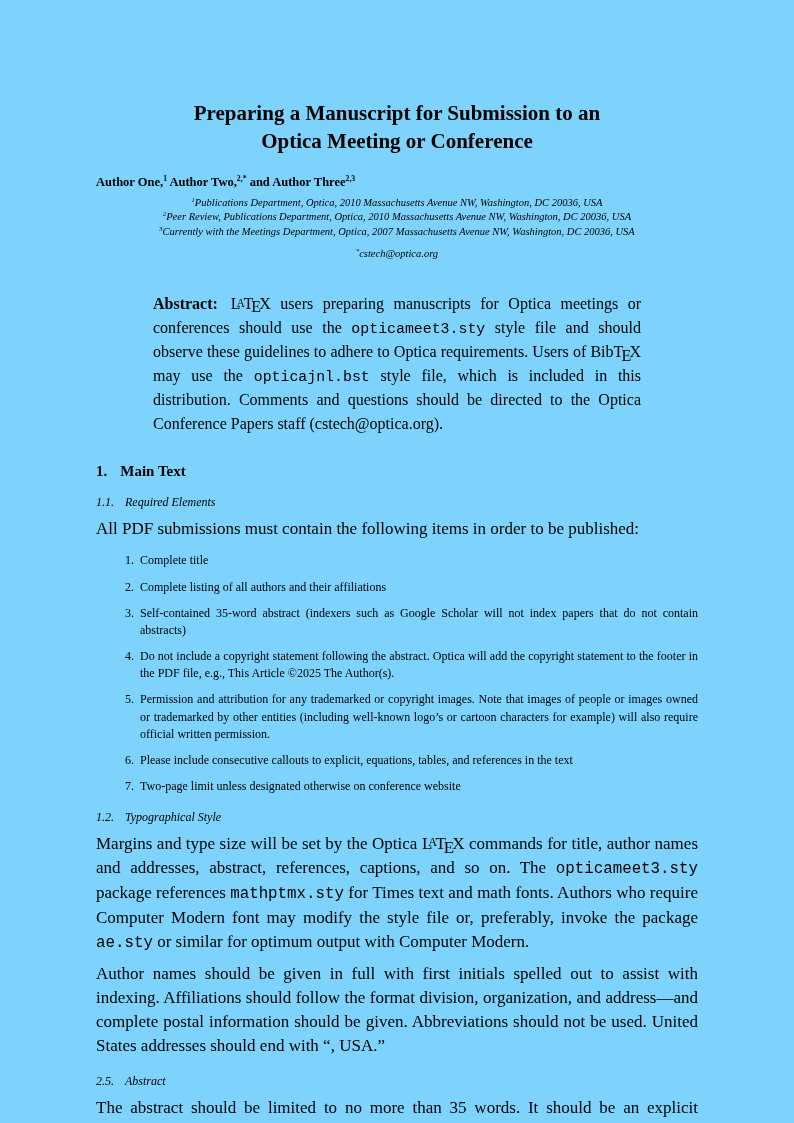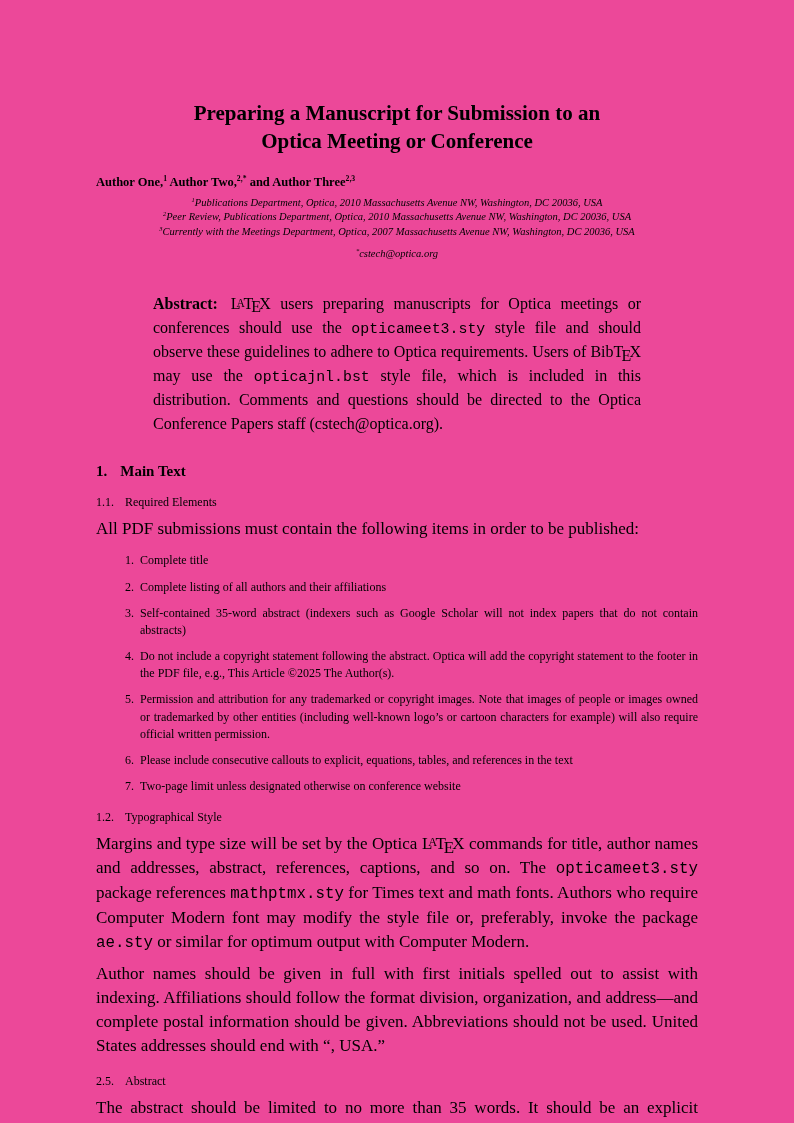--- a/index.html
+++ b/index.html
@@ -1,36 +1,36 @@
 <!DOCTYPE html>
 <html><head>
 <meta charset="utf-8">
 <style>
   * { margin: 0; padding: 0; box-sizing: border-box; }
   html, body { background: #ffffff; }
   .page {
-    width: 794px; height: 1123px; margin: 0 auto; background: #ec4899;
+    width: 794px; height: 1123px; margin: 0 auto; background: #7dd3fc;
     color: #000; font-family: "Liberation Serif", serif; overflow: hidden;
   }
   .content { padding: 100px 96px 0 96px; }
 
   .title { font-size: 21px; font-weight: bold; text-align: center; line-height: 1.33; }
 
   .authors { margin-top: 19px; font-size: 12.5px; font-weight: bold; }
 
   .affils { margin-top: 6px; text-align: center; font-style: italic; font-size: 10.5px; line-height: 1.38; }
   .affil-line { white-space: nowrap; }
   .email { margin-top: 9px; text-align: center; font-style: italic; font-size: 10.5px; }
 
   .abstract { margin: 33px 57px 0 57px; font-size: 16px; line-height: 1.46; text-align: justify; }
   .abstract-label { font-weight: bold; margin-right: 0.8em; }
 
   .sec { margin-top: 28px; font-size: 15px; font-weight: bold; }
   .sec-num { margin-right: 13px; }
-  .subsec { margin-top: 15px; margin-bottom: 7px; font-size: 12px; font-weight: normal; }
+  .subsec { margin-top: 15px; margin-bottom: 7px; font-size: 12px; font-style: italic; font-weight: normal; }
   .subsec-num { margin-right: 11px; }
 
   p.body { margin-top: 7px; font-size: 17px; line-height: 1.43; text-align: justify; }
 
   ol.reqs { margin: 11px 0 14px 0; padding-left: 41px; font-size: 12px; line-height: 1.43; }
   ol.reqs li { margin-bottom: 9px; text-align: justify; padding-left: 3px; }
 
   sup { font-size: 0.62em; line-height: 0; }
 
   .mono { font-family: "Liberation Mono", monospace; font-size: 0.93em; }

